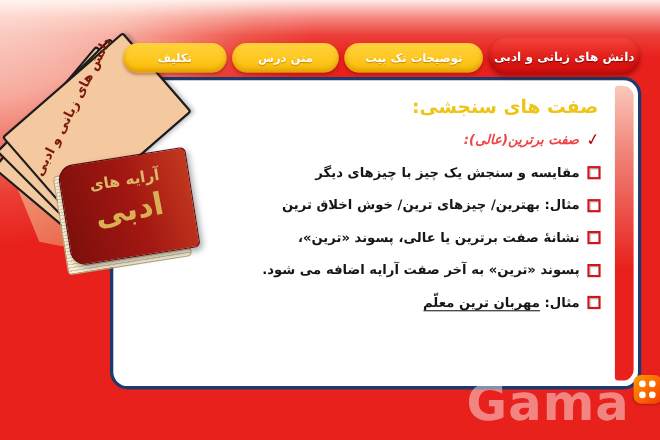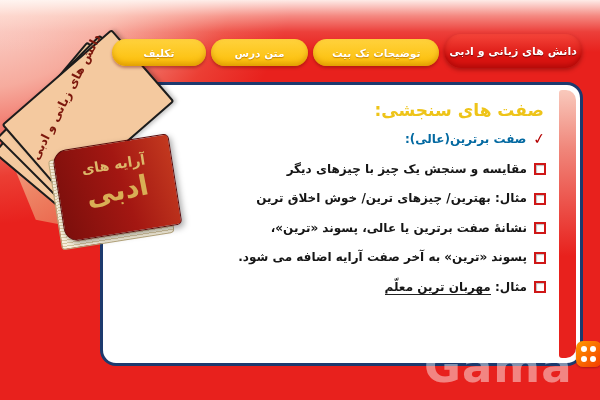--- a/index.html
+++ b/index.html
@@ -19,30 +19,30 @@
   .tab:nth-child(1){width:138px;}
   .tab:nth-child(2){width:129px;}
   .tab:nth-child(3){width:100px;}
   .tab:nth-child(4){width:96px;}
   .tab.active{height:34px;margin-top:0;border-radius:17px;
     background:linear-gradient(#f5453a,#d91310 70%);
     box-shadow:0 2px 4px rgba(90,0,0,.45), inset 0 -3px 5px rgba(140,0,0,.5);
     text-shadow:0 1px 1px rgba(90,0,0,.8);font-size:11px;}
   
   .panel{position:absolute;left:100px;top:70px;width:483px;height:284px;background:#fff;
-    border:3px solid #1d3a6e;border-radius:16px;box-sizing:border-box;z-index:3;margin-top:12px;}
+    border:3px solid #1d3a6e;border-radius:16px;box-sizing:border-box;z-index:3;}
   .stripe{position:absolute;top:5px;bottom:5px;right:4px;width:17px;
     border-radius:3px 10px 10px 3px;
     background:linear-gradient(180deg,#f9c9bc 0%,#f0867a 22%,#e8211d 62%);}
   .panel h1{direction:rtl;text-align:right;margin:15px 36px 0 20px;font-size:17px;
     color:#eec419;font-weight:bold;}
   .blist{direction:rtl;list-style:none;margin:11px 34px 0 16px;padding:0;}
   .blist li{display:flex;align-items:center;gap:7px;height:17px;margin-bottom:12.5px;
     font-size:12px;font-weight:bold;color:#161616;line-height:1.25;}
-  .blist li.red .txt{color:#0369a1;}
+  .blist li.red .txt{color:#ef4444;font-style:italic;}
   .bullet-square{flex:0 0 auto;width:8px;height:8px;border:2px solid #cf1717;background:#fff;
     box-shadow:inset 1px 1px 1px rgba(0,0,0,.25);}
   .bullet-check{flex:0 0 auto;color:#b40000;font-size:15px;line-height:1;
     transform:rotate(-8deg);font-weight:bold;}
   .txt{white-space:pre-wrap;}
   .u{border-bottom:1.5px solid #222;}
   
   .arrow{position:absolute;left:10px;top:116px;width:92px;height:108px;z-index:2;
     background:linear-gradient(150deg,#f8bca6,#ee8465 55%,#e95b43);
     clip-path:polygon(18% 0%, 95% 22%, 100% 45%, 52% 100%, 28% 96%, 0% 38%);}

